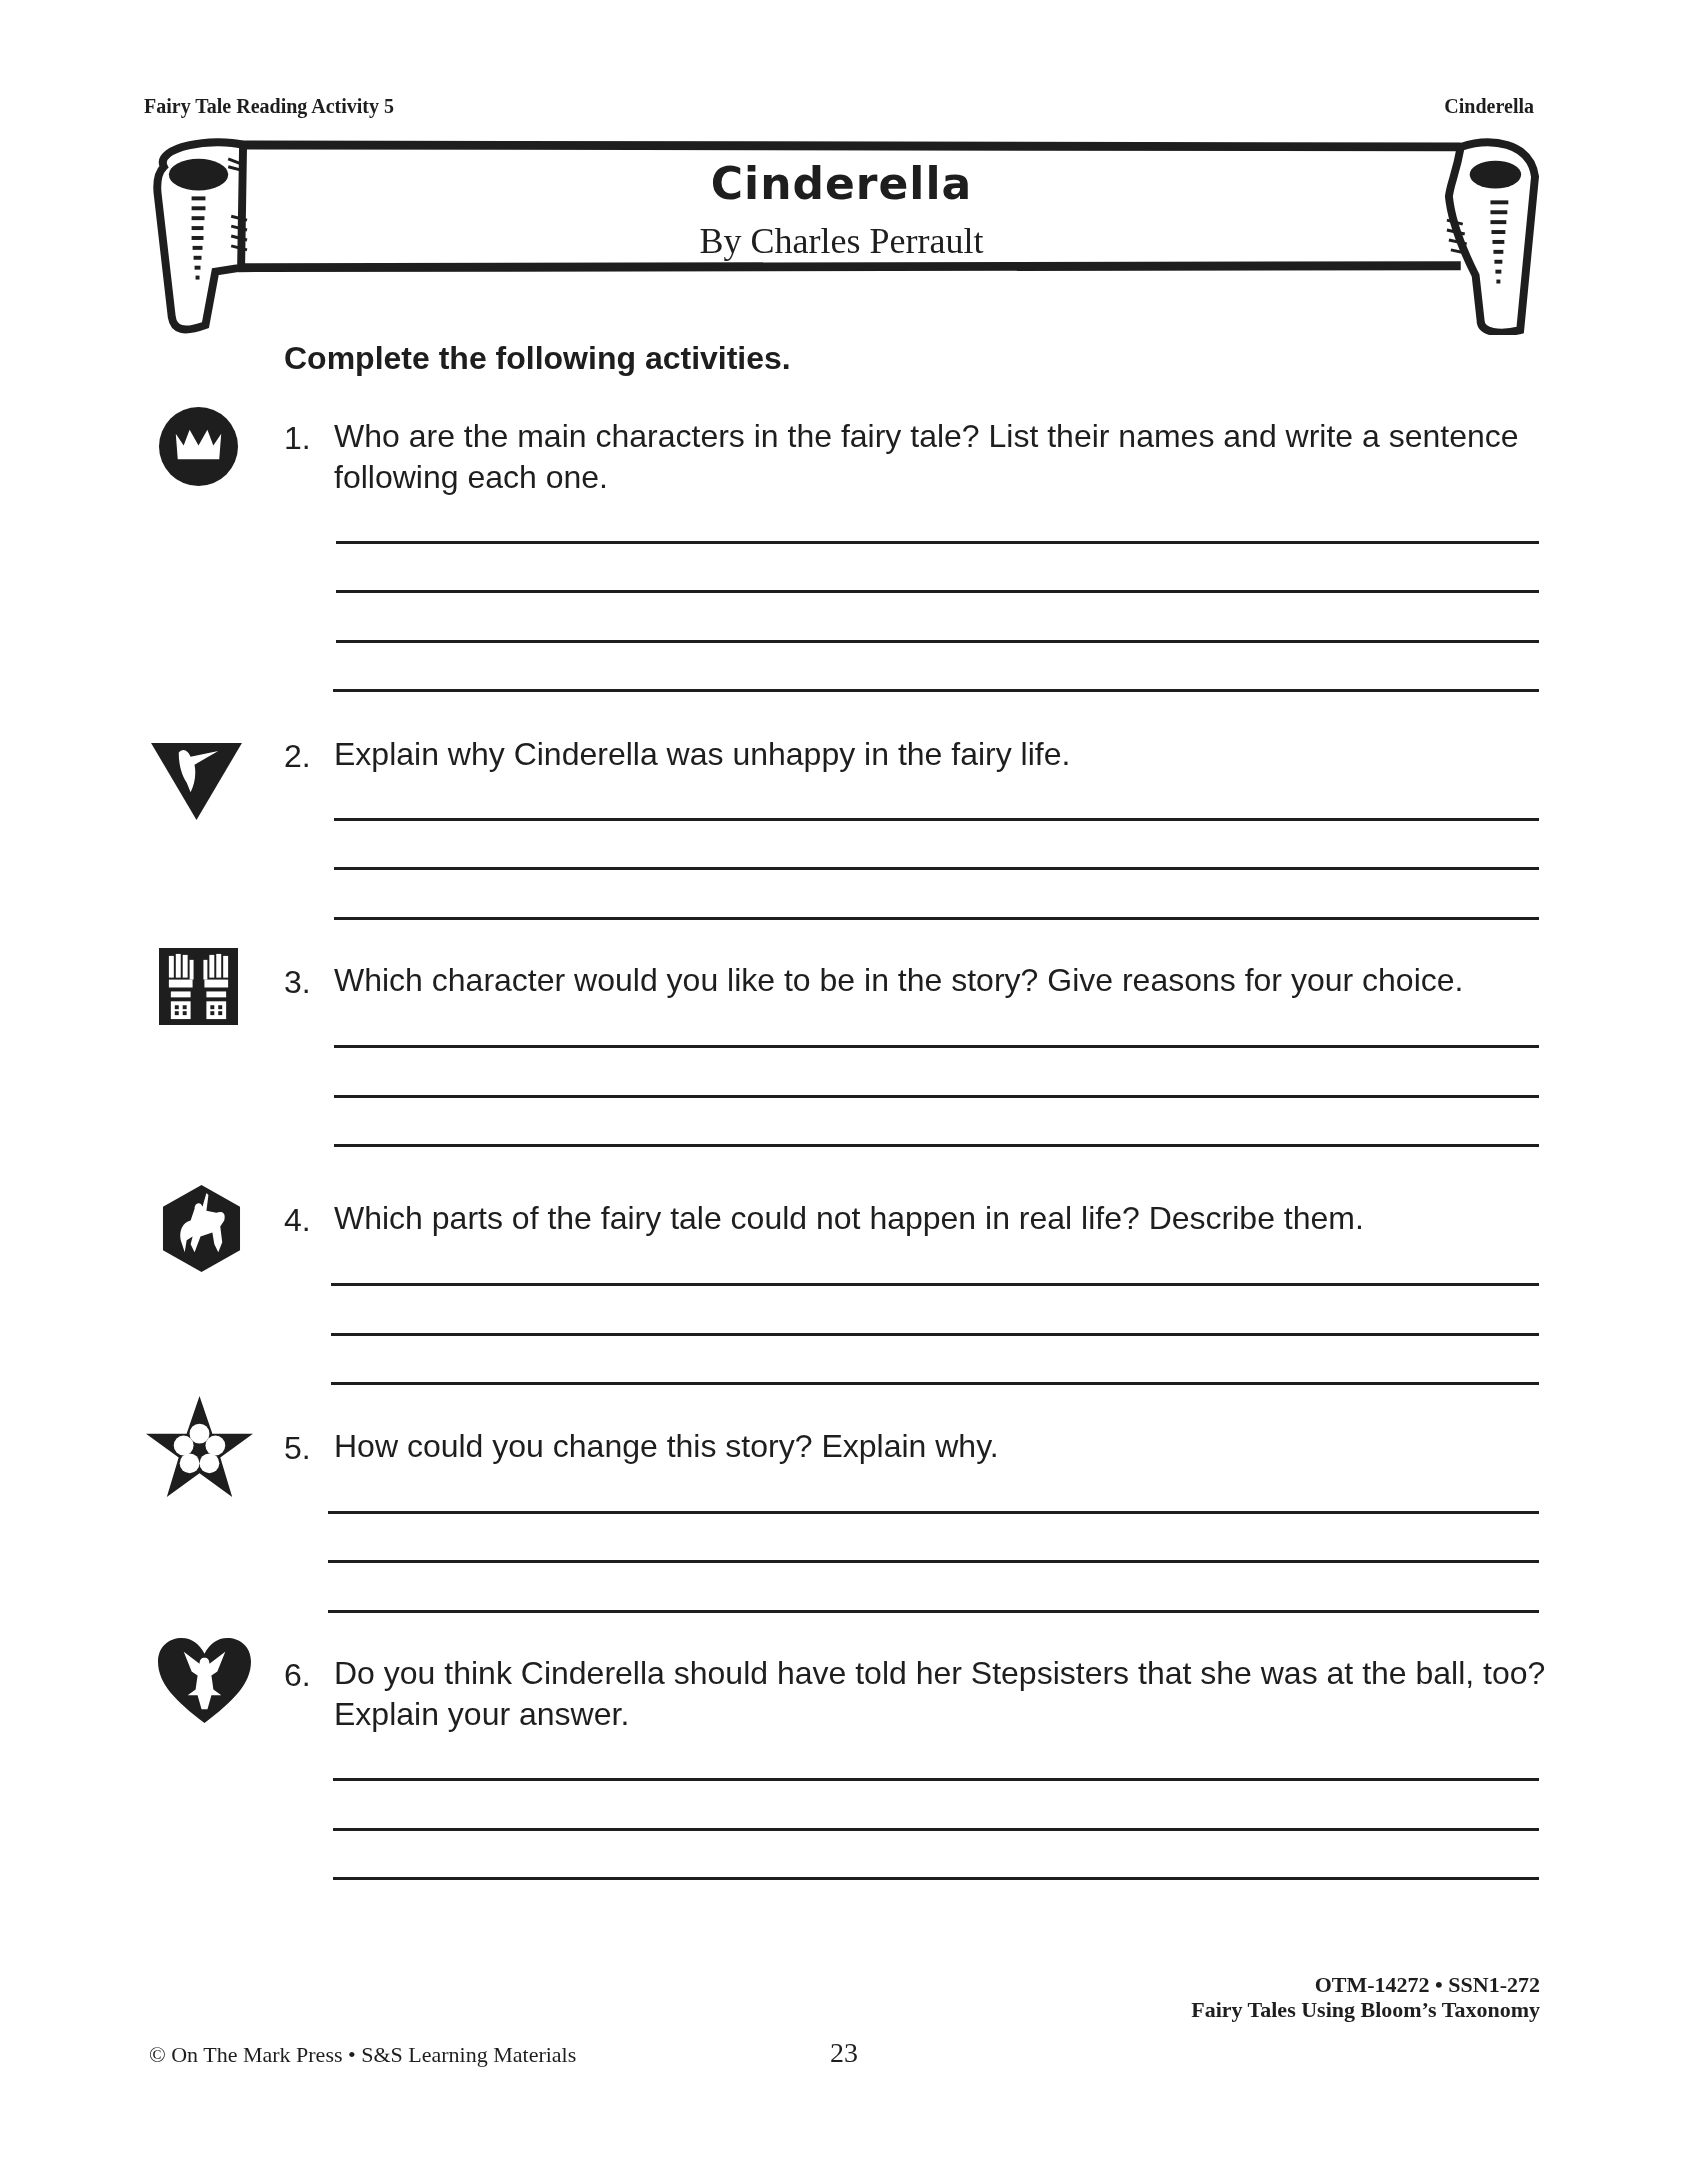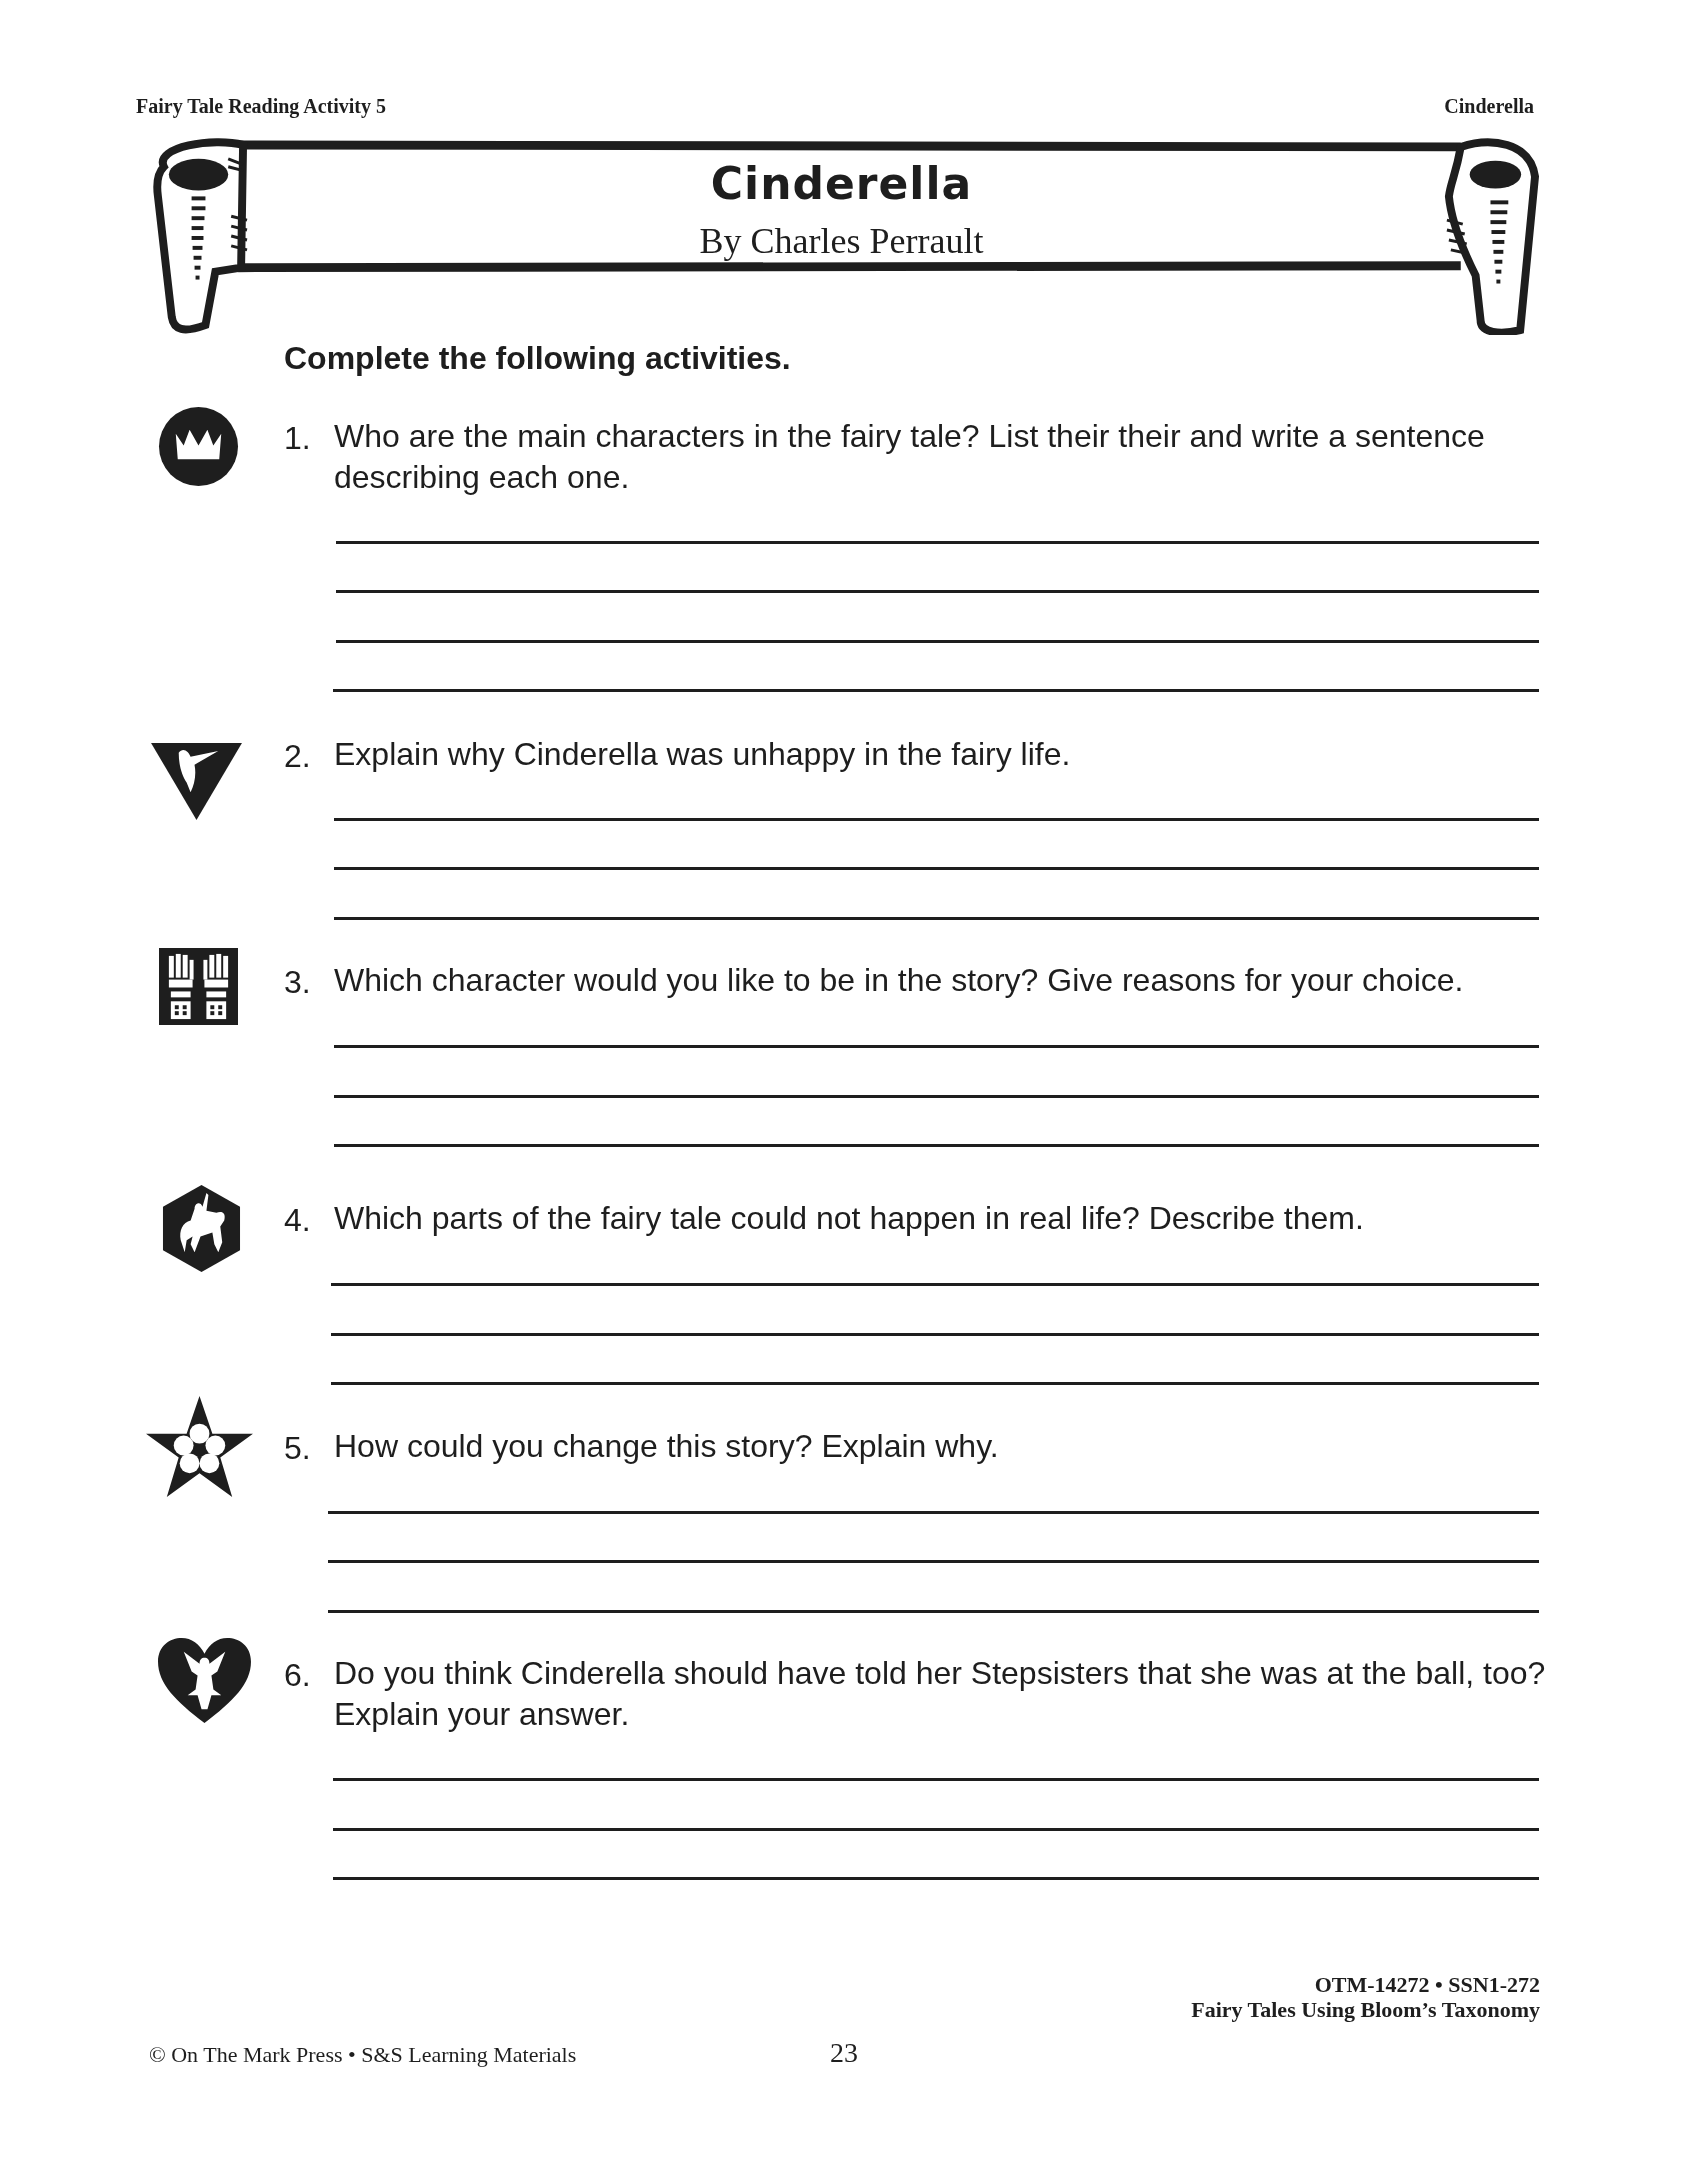--- a/index.html
+++ b/index.html
@@ -1,20 +1,20 @@
 <!DOCTYPE html>
 <html><head>
   <meta charset="utf-8">
   <style>
     html, body { margin: 0; padding: 0; background: #ffffff; }
     body { width: 1683px; height: 2178px; position: relative; overflow: hidden; color: #1e1e1e; }
     .serif { font-family: "Liberation Serif", "DejaVu Serif", serif; }
     .sans { font-family: "Liberation Sans", "DejaVu Sans", sans-serif; }
 
-    .hdr-left { position: absolute; left: 136px; top: 95px; font-size: 20px; font-weight: bold; }
+    .hdr-left { position: absolute; left: 144px; top: 95px; font-size: 20px; font-weight: bold; }
     .hdr-right { position: absolute; right: 149px; top: 95px; font-size: 20px; font-weight: bold; }
 
     .banner { position: absolute; left: 144px; top: 137px; width: 1401px; height: 198px; }
     .banner svg { position: absolute; left: 0; top: 0; }
     .banner-title { position: absolute; left: 0; right: 0; top: 158px; text-align: center;
       font-family: "DejaVu Sans", sans-serif; font-weight: bold; font-size: 44px; letter-spacing: 1px; }
     .banner-sub { position: absolute; left: 0; right: 0; top: 220px; text-align: center;
       font-family: Liberation Serif, serif; font-size: 36px; }
 
     .instructions { position: absolute; left: 284px; top: 340px; font-size: 32px; font-weight: bold; }
@@ -88,21 +88,21 @@
 
 <div class="instructions sans">Complete the following activities.</div>
 
 <div class="q-icon" style="left:158px; top:406px;">
   <svg width="81" height="81" viewBox="0 0 82 82">
     <circle cx="41" cy="41" r="40" fill="#1e1e1e"></circle>
     <path d="M18 28 L26 40 L32 24 L41 40 L50 24 L56 40 L64 28 L62 54 L20 54 Z" fill="#fff"></path>
   </svg>
 </div>
 <div class="q-num sans" style="top:420px;">1.</div>
-<div class="q-text sans" style="top:416px;">Who are the main characters in the fairy tale? List their their and write a sentence describing each one.</div>
+<div class="q-text sans" style="top:416px;">Who are the main characters in the fairy tale? List their names and write a sentence following each one.</div>
 <div class="rule" style="left:336px; top:541px;"></div>
 <div class="rule" style="left:336px; top:590px;"></div>
 <div class="rule" style="left:336px; top:640px;"></div>
 <div class="rule" style="left:333px; top:689px;"></div>
 
 <div class="q-icon" style="left:149px; top:741px;">
   <svg width="95" height="81" viewBox="0 0 96 82">
     <path d="M2 2 L94 2 L48 80 Z" fill="#1e1e1e"></path>
     <path d="M30 12 C34 6, 40 10, 42 16 L70 10 L46 24 C48 34, 46 44, 42 52 L38 42 C34 36, 30 26, 30 12 Z" fill="#fff"></path>
   </svg>

